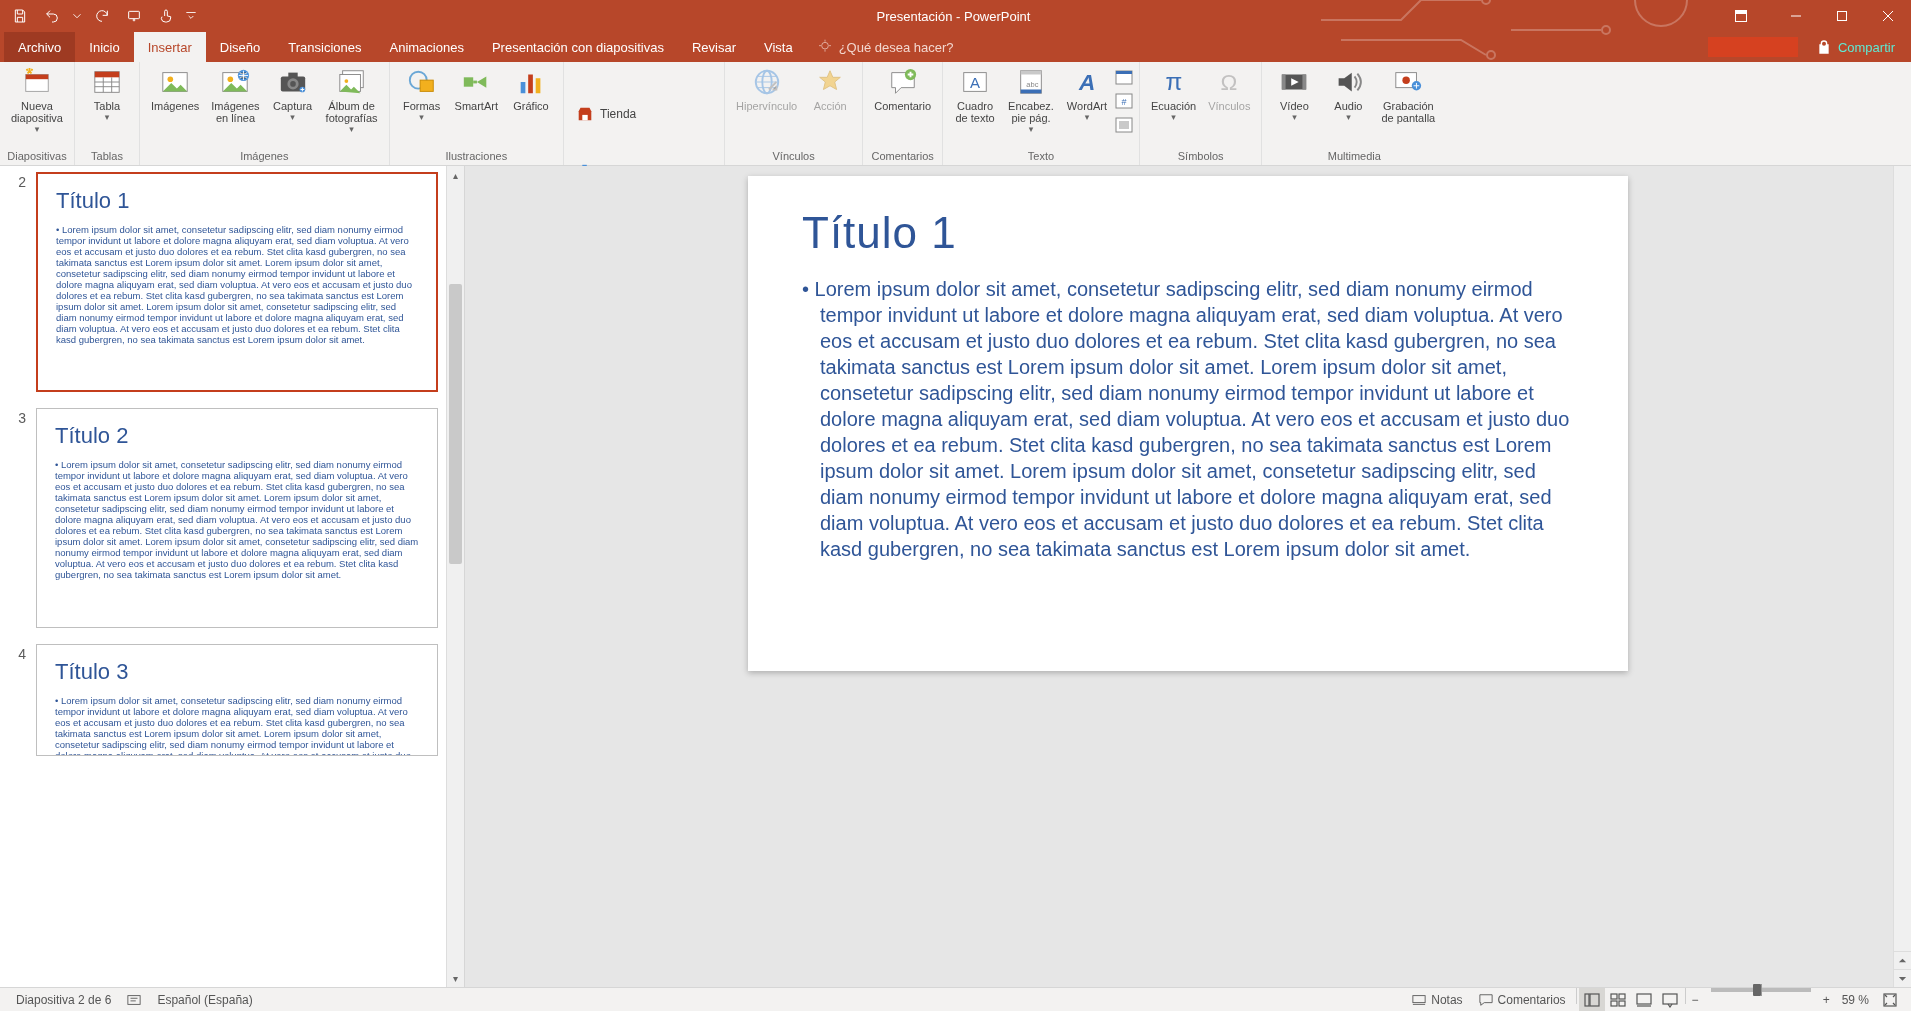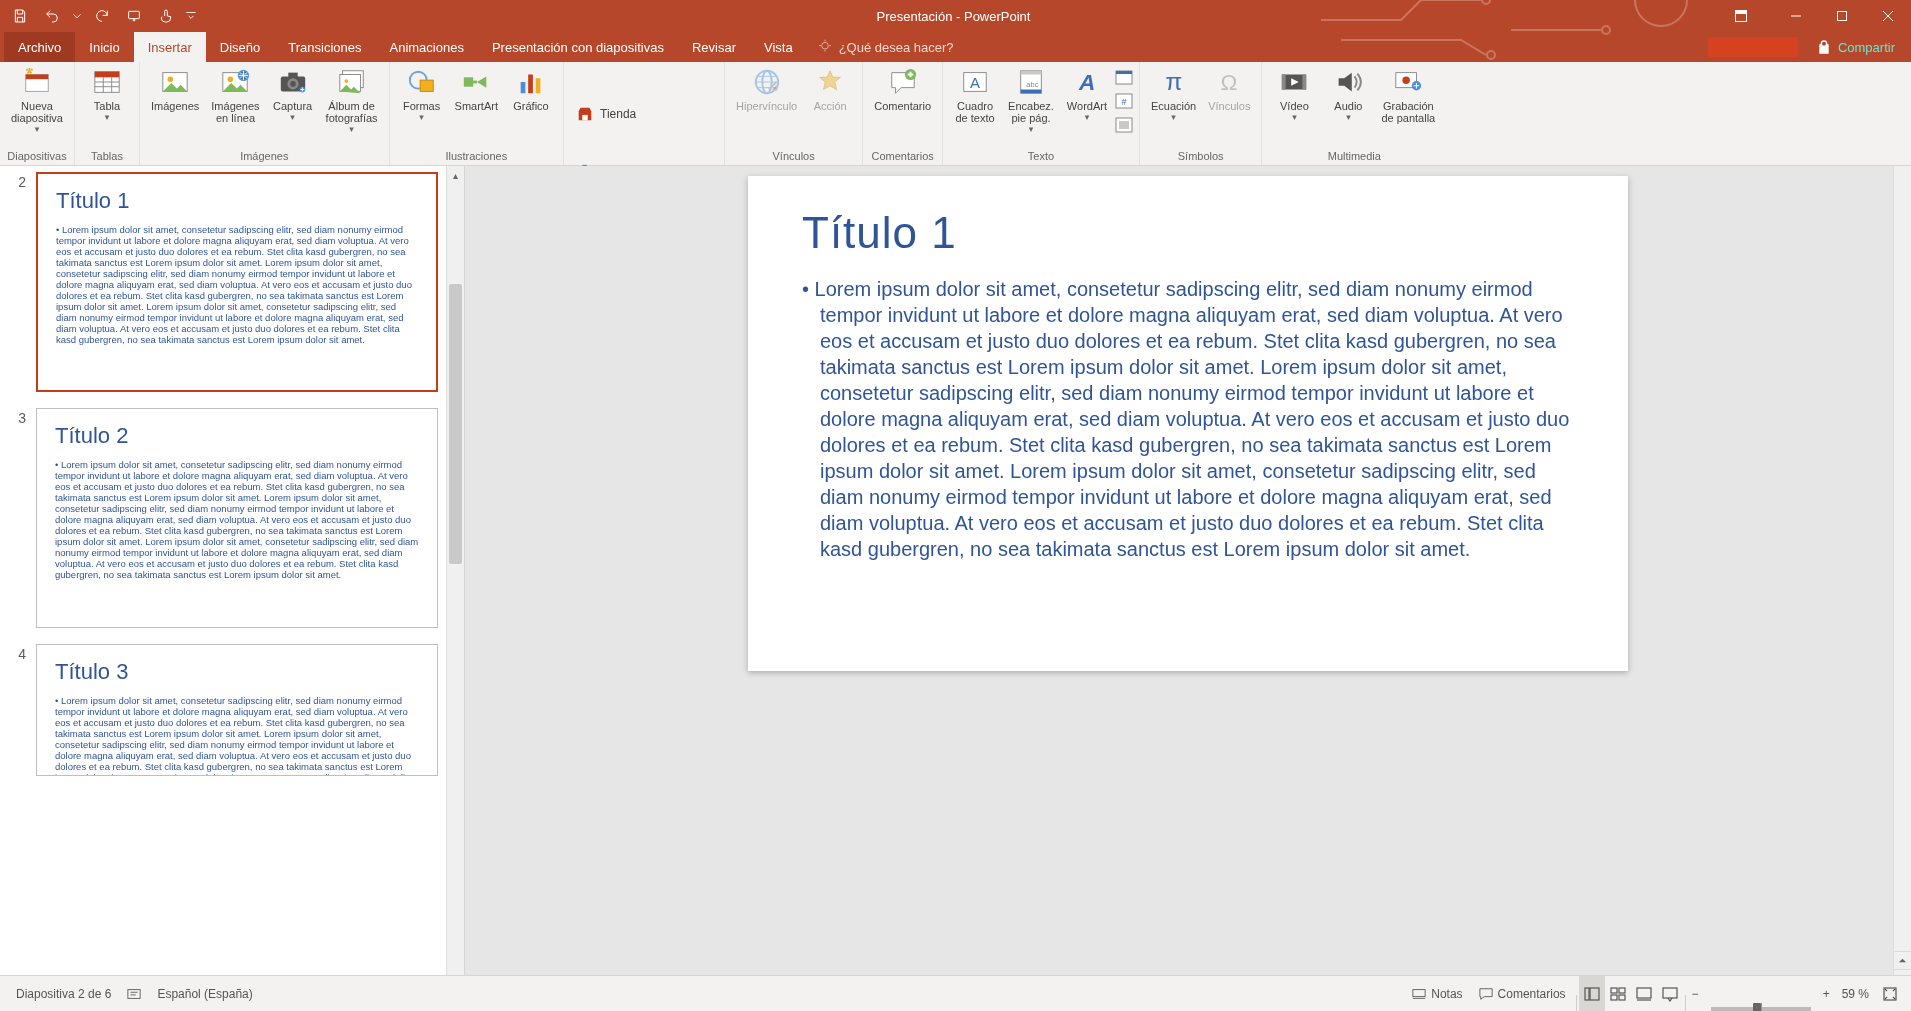--- a/index.html
+++ b/index.html
@@ -91,21 +91,21 @@
 .slide-body{color:#2f5597; font-size:20px; line-height:26px; padding-left:18px; text-indent:-18px;}
 .slide-body::before{content:"• ";}
 
 .right-sb{position:absolute; right:0; top:0; bottom:0; width:18px; background:#f0f0f0; border-left:1px solid #ddd;}
 .right-sb .btns{position:absolute; bottom:0; left:0; right:0;}
 .right-sb .b{height:18px; display:flex;align-items:center;justify-content:center;font-size:10px;color:#666;cursor:pointer;border-top:1px solid #ddd;}
 
 .notes-pane{height:75px; background:#fff; border-top:1px solid #d6d6d6; padding:18px 28px; font-size:24px; color:#a6a6a6;}
 
 
-.status-bar{position:absolute; bottom:0; left:0; right:0; height:36px; background:#f3f2f1; border-top:1px solid #d6d6d6; display:flex; align-items:flex-end; font-size:12px; color:#555; padding:0 8px;}
+.status-bar{position:absolute; bottom:0; left:0; right:0; height:24px; background:#f3f2f1; border-top:1px solid #d6d6d6; display:flex; align-items:flex-start; font-size:12px; color:#555; padding:0 8px;}
 .status-bar .spacer{flex:1;}
 .sb-item{display:flex;align-items:center;gap:5px;padding:0 8px;cursor:pointer;height:100%;}
 .sb-item svg{width:14px;height:14px;stroke:#555;fill:none;}
 .view-btn{width:26px;height:100%;display:flex;align-items:center;justify-content:center;cursor:pointer;}
 .view-btn.active{background:#d8d7d4;}
 .view-btn svg{width:16px;height:16px;stroke:#555;fill:none;stroke-width:1.2;}
 .zoom-slider{width:100px;height:4px;background:#bbb;position:relative;margin:0 8px;}
 .zoom-slider::before{content:"";position:absolute;left:50%;top:-4px;width:1px;height:12px;background:#999;}
 .zoom-handle{position:absolute;top:-4px;left:42%;width:8px;height:12px;background:#666;border-radius:1px;}
 .sb-sep{width:1px;height:16px;background:#ccc;margin:0 2px;}
@@ -556,21 +556,21 @@
       </div>
       <div class="thumb-row">
         <div class="thumb-num">3</div>
         <div class="thumb">
           <div class="thumb-title">Título 2</div>
           <div class="thumb-body">Lorem ipsum dolor sit amet, consetetur sadipscing elitr, sed diam nonumy eirmod tempor invidunt ut labore et dolore magna aliquyam erat, sed diam voluptua. At vero eos et accusam et justo duo dolores et ea rebum. Stet clita kasd gubergren, no sea takimata sanctus est Lorem ipsum dolor sit amet. Lorem ipsum dolor sit amet, consetetur sadipscing elitr, sed diam nonumy eirmod tempor invidunt ut labore et dolore magna aliquyam erat, sed diam voluptua. At vero eos et accusam et justo duo dolores et ea rebum. Stet clita kasd gubergren, no sea takimata sanctus est Lorem ipsum dolor sit amet. Lorem ipsum dolor sit amet, consetetur sadipscing elitr, sed diam nonumy eirmod tempor invidunt ut labore et dolore magna aliquyam erat, sed diam voluptua. At vero eos et accusam et justo duo dolores et ea rebum. Stet clita kasd gubergren, no sea takimata sanctus est Lorem ipsum dolor sit amet.</div>
         </div>
       </div>
       <div class="thumb-row">
         <div class="thumb-num">4</div>
-        <div class="thumb" style="height:132px;">
+        <div class="thumb" style="height:112px;">
           <div class="thumb-title">Título 3</div>
           <div class="thumb-body">Lorem ipsum dolor sit amet, consetetur sadipscing elitr, sed diam nonumy eirmod tempor invidunt ut labore et dolore magna aliquyam erat, sed diam voluptua. At vero eos et accusam et justo duo dolores et ea rebum. Stet clita kasd gubergren, no sea takimata sanctus est Lorem ipsum dolor sit amet. Lorem ipsum dolor sit amet, consetetur sadipscing elitr, sed diam nonumy eirmod tempor invidunt ut labore et dolore magna aliquyam erat, sed diam voluptua. At vero eos et accusam et justo duo dolores et ea rebum. Stet clita kasd gubergren, no sea takimata sanctus est Lorem ipsum dolor sit amet. Lorem ipsum dolor sit amet, consetetur sadipscing elitr, sed diam nonumy eirmod tempor invidunt ut labore et dolore magna aliquyam erat, sed diam voluptua. At vero eos et accusam et justo duo dolores et ea rebum. Stet clita kasd gubergren, no sea takimata sanctus est Lorem ipsum dolor sit amet.</div>
         </div>
       </div>
     </div>
     <div class="thumb-scroll">
       <div class="up">▴</div>
       <div class="track">
           <div class="handle"></div>
         </div>

